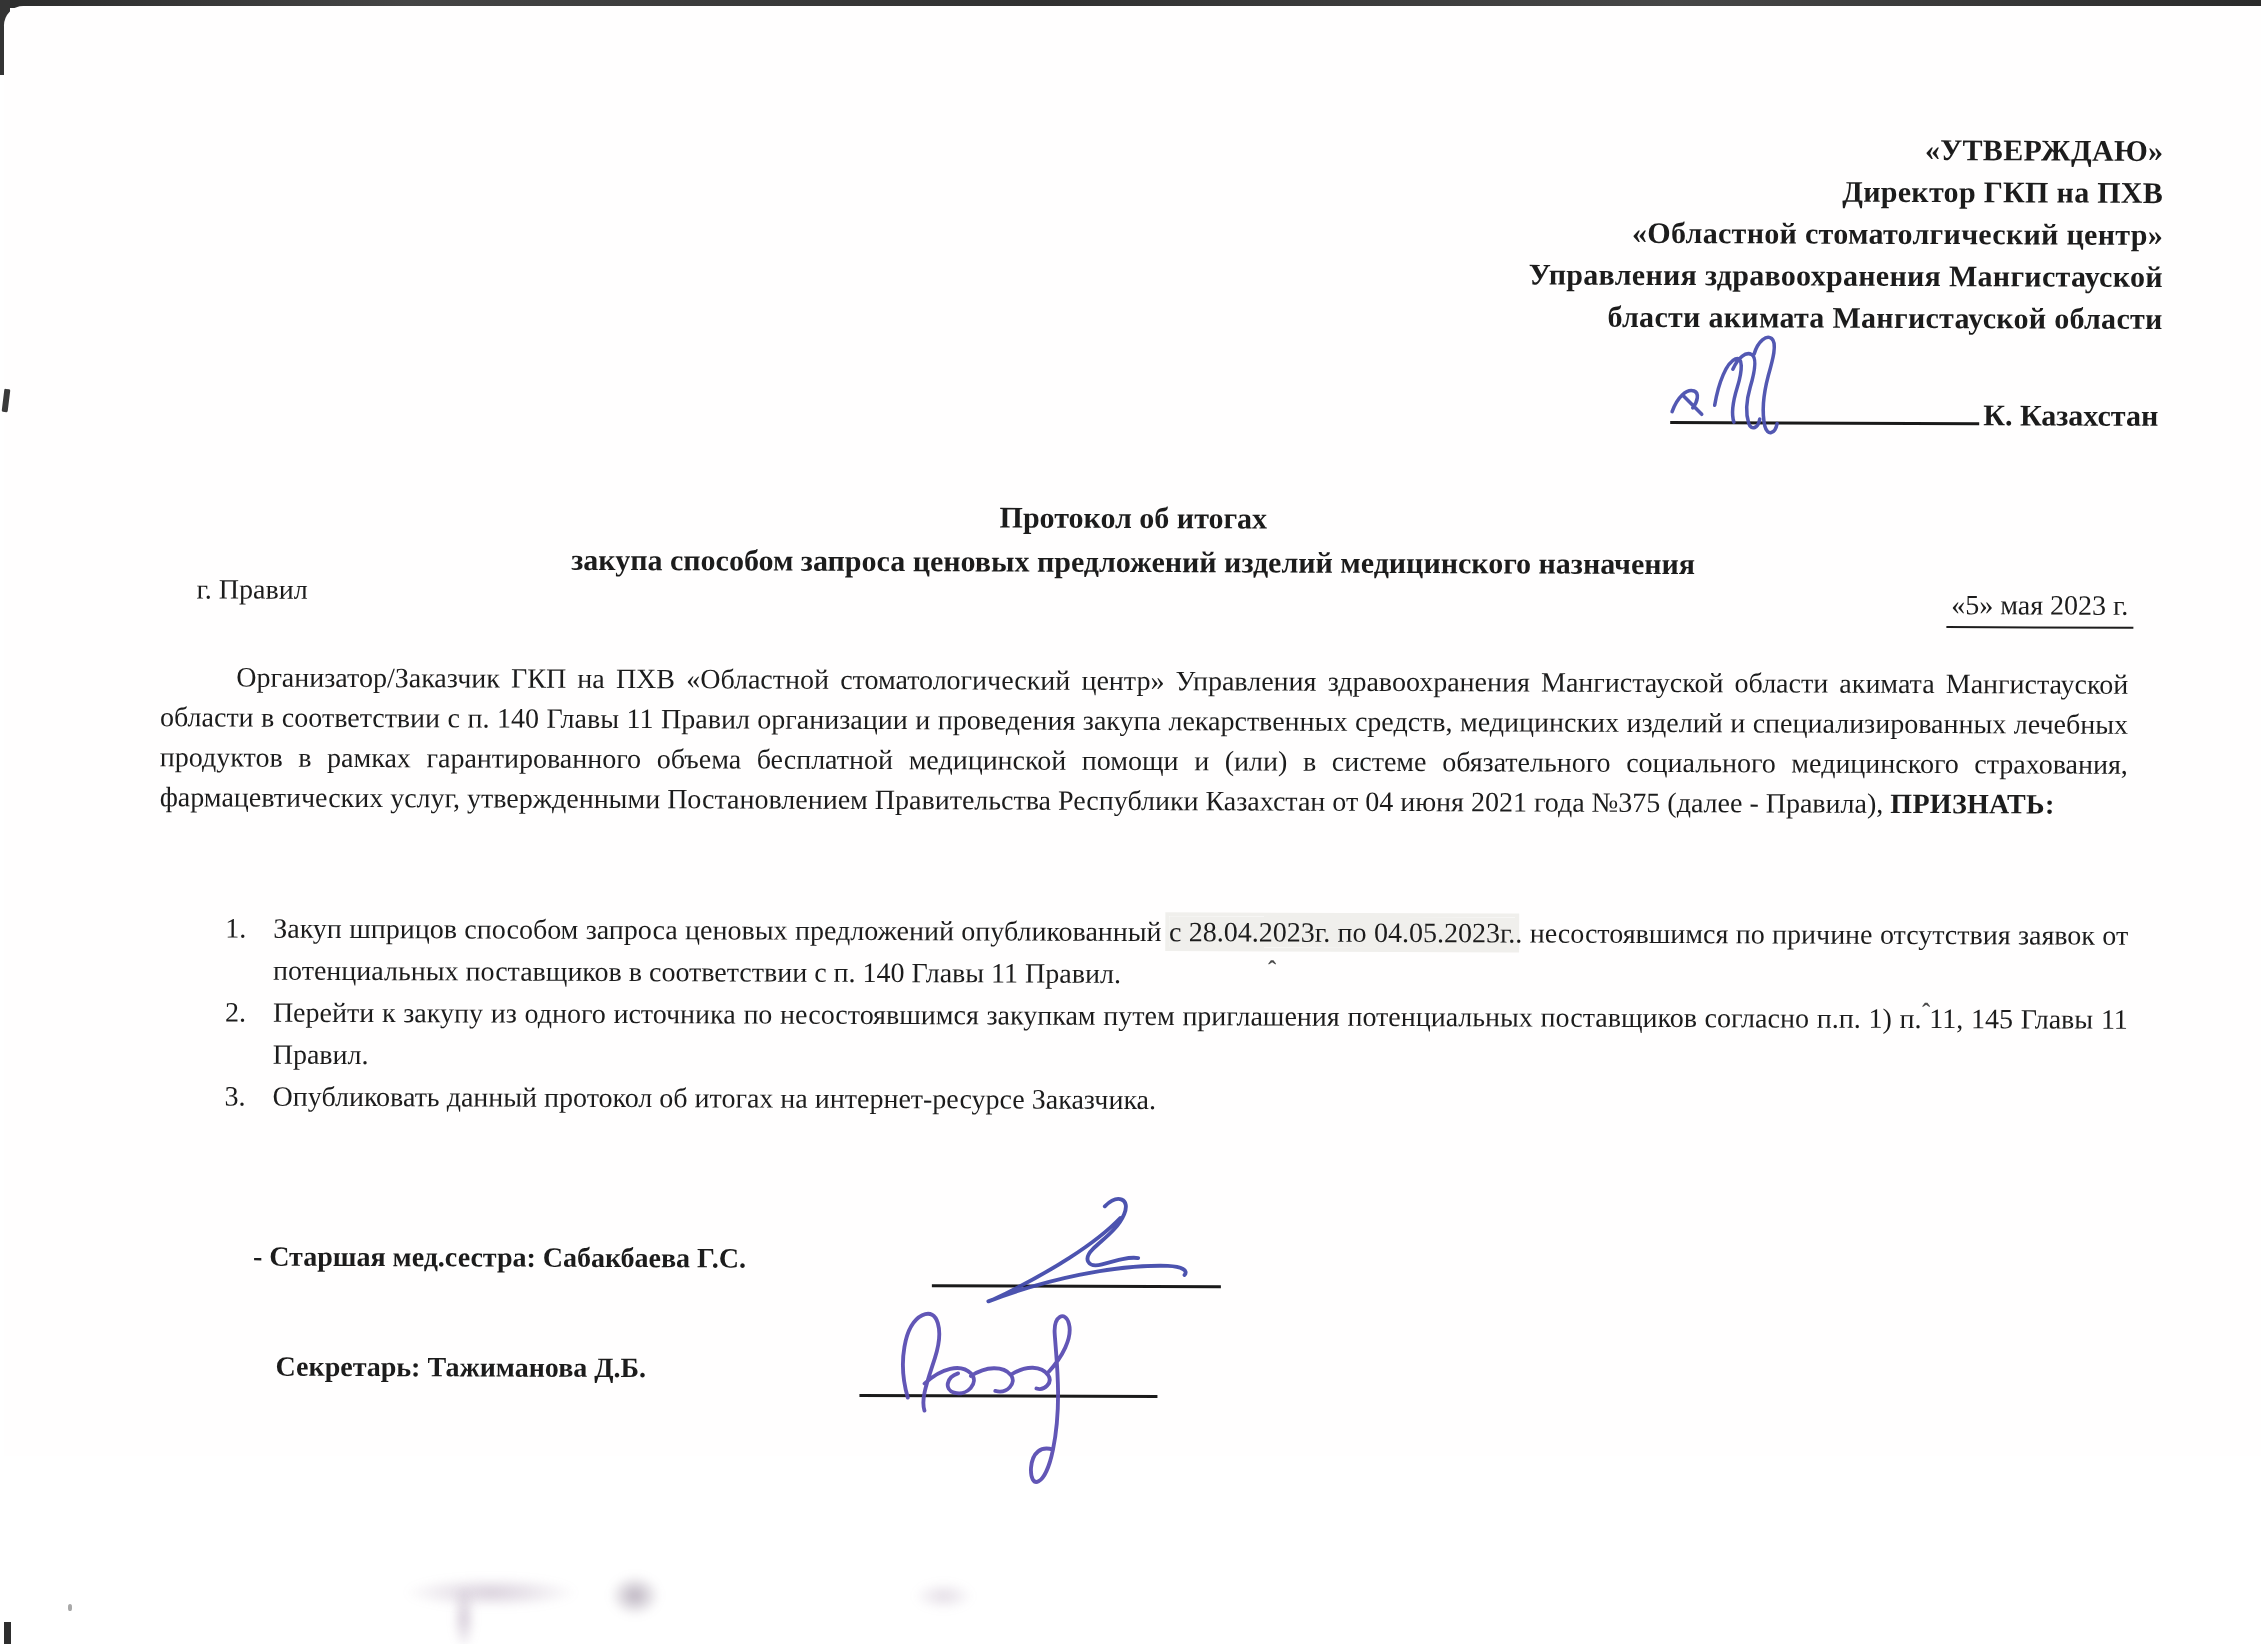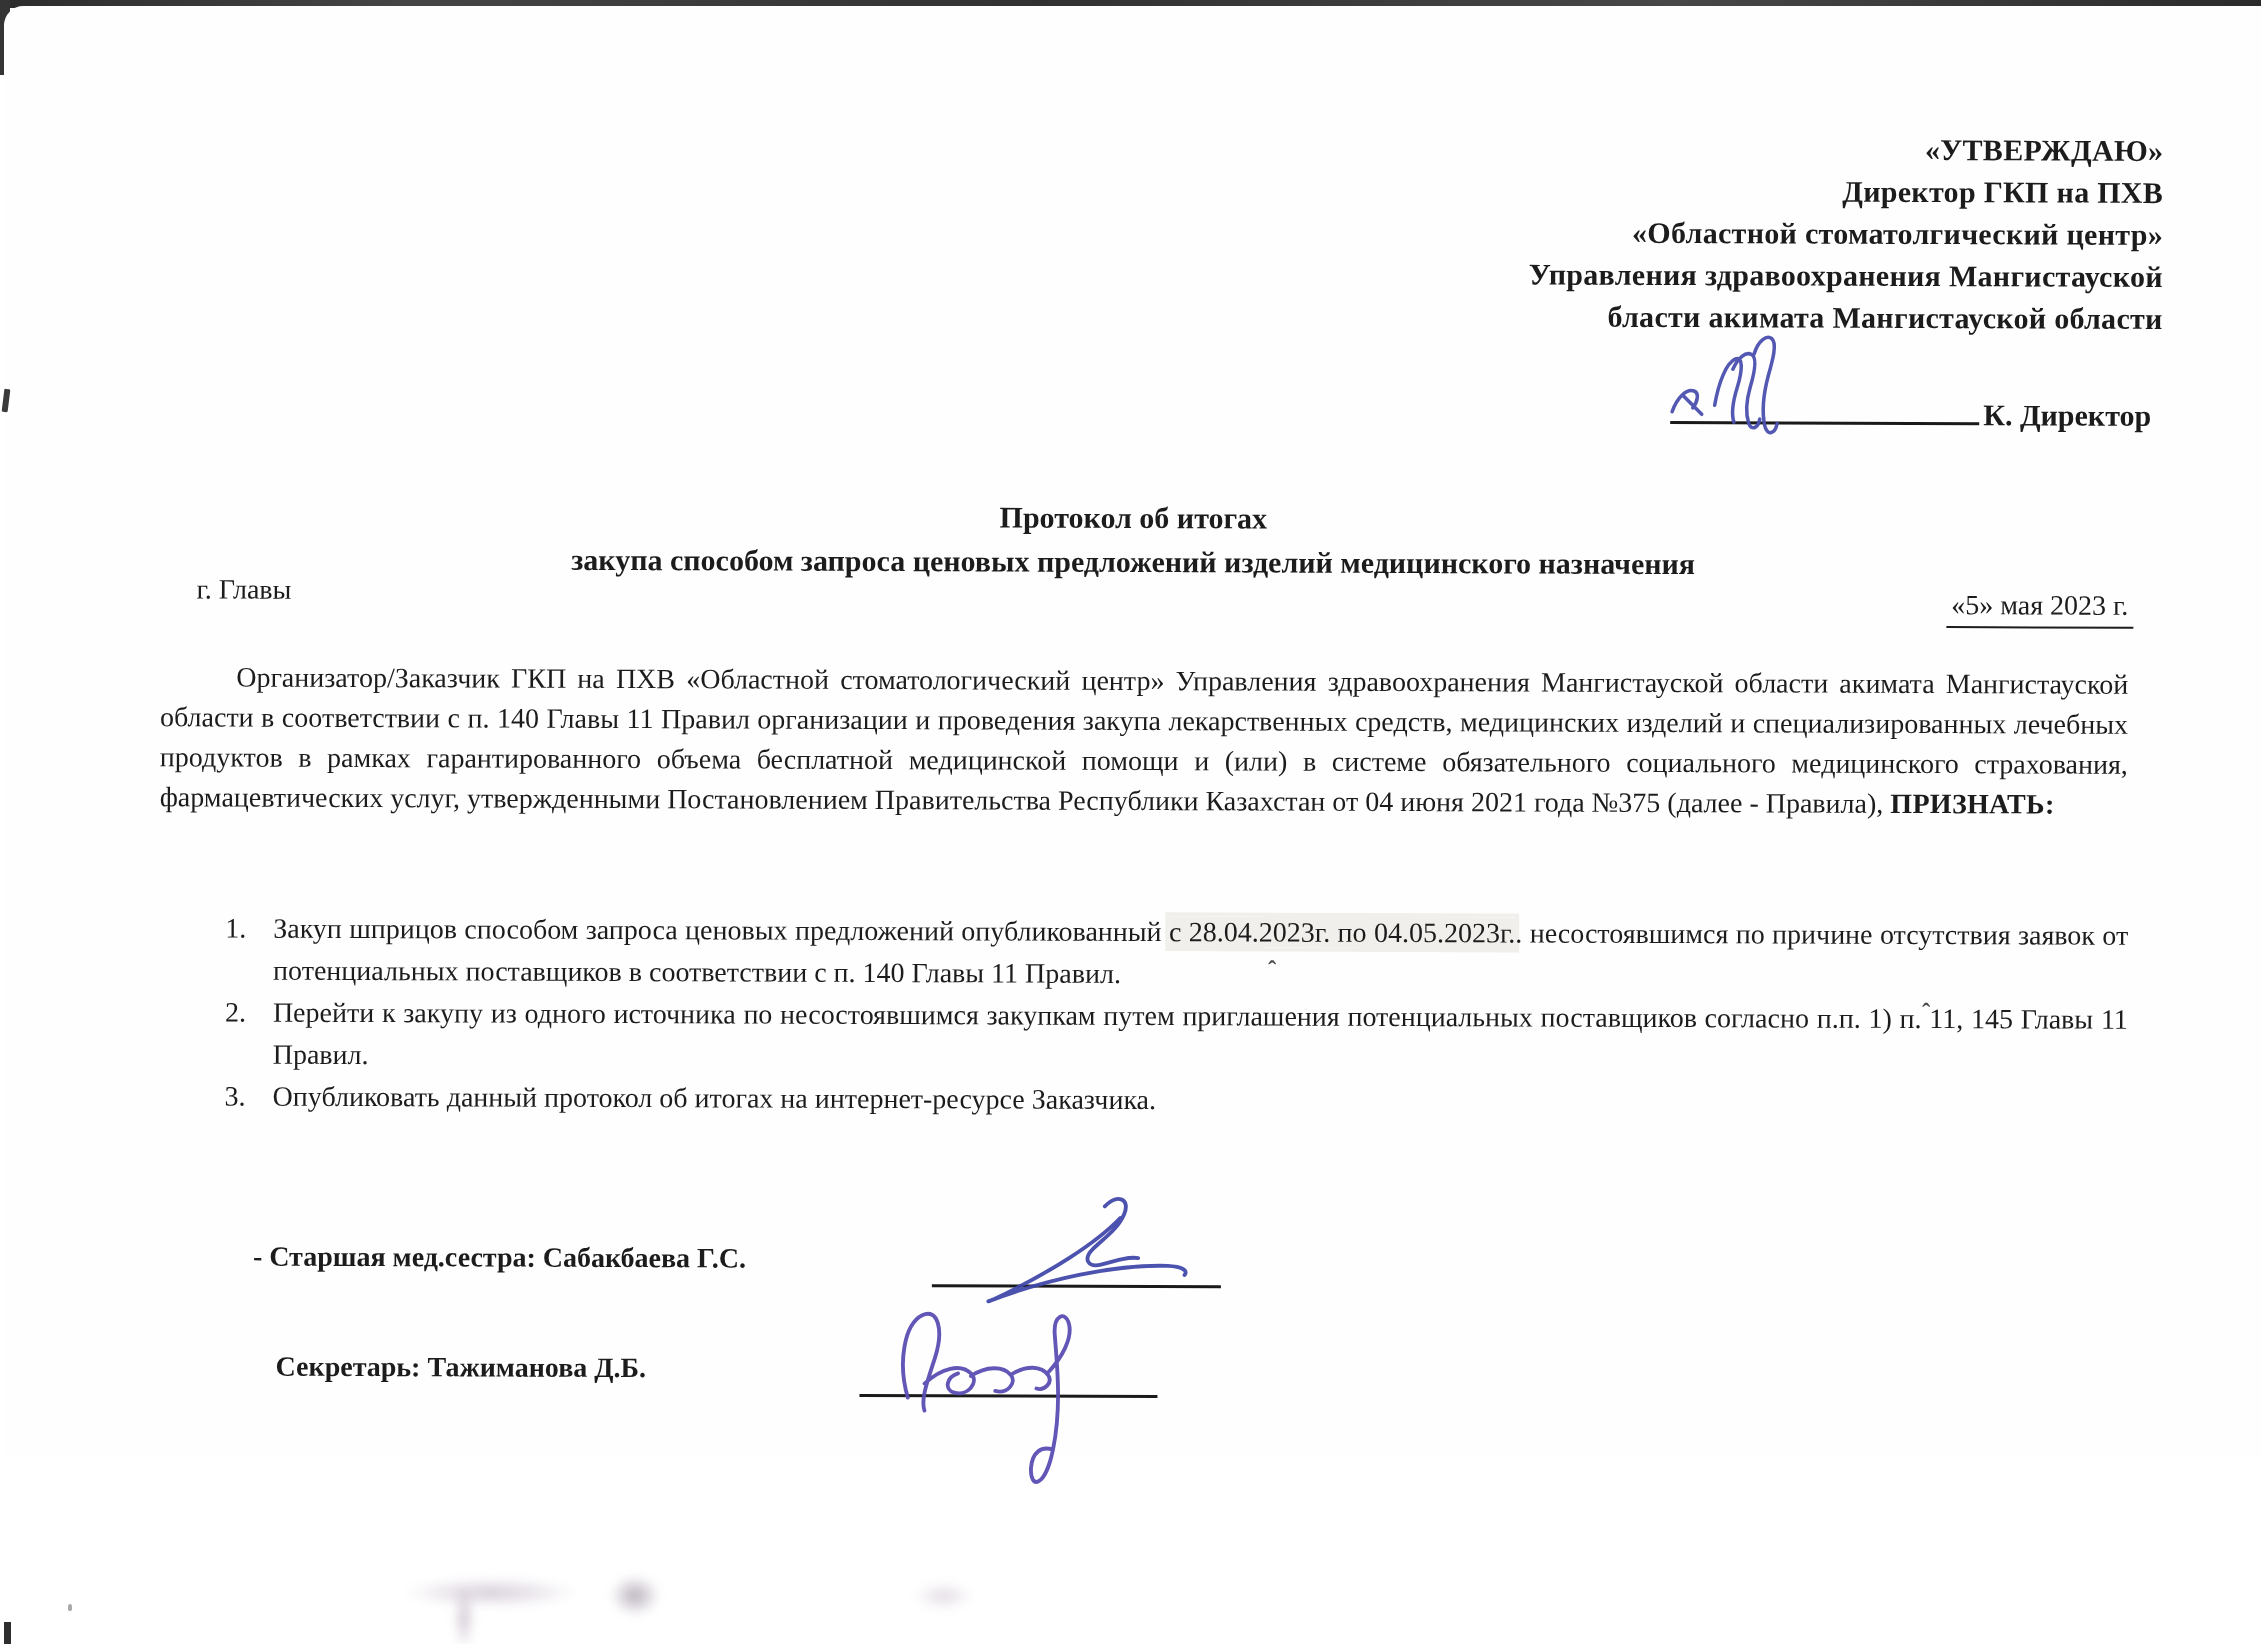--- a/index.html
+++ b/index.html
@@ -87,28 +87,28 @@
         <div>Директор  ГКП на ПХВ</div>
         <div>«Областной стоматолгический центр»</div>
         <div>Управления здравоохранения Мангистауской</div>
         <div>бласти акимата Мангистауской области</div>
       </div>
 
       <div class="dir-line"></div>
       <svg class="sig sig-director" width="181" height="116" viewBox="0 0 280 180" fill="none">
         <path stroke-width="5.5" stroke-linecap="round" opacity="0.95" d="M18 128 C 26 106, 40 92, 52 96 C 60 99, 58 112, 50 122 M 36 104 L 64 132 M 84 118 C 90 82, 102 52, 116 46 C 128 41, 127 64, 119 90 C 112 113, 109 130, 114 144 M 112 62 C 120 44, 132 34, 141 39 C 150 44, 146 66, 139 90 C 133 111, 131 128, 137 146 C 141 158, 152 153, 154 139 M 145 38 C 151 18, 164 8, 172 14 C 181 21, 174 47, 167 72 C 160 99, 156 124, 162 150 C 166 166, 178 162, 181 146" stroke="#4a4fae"></path>
       </svg>
-      <div class="dir-name">К. Директор</div>
+      <div class="dir-name">К. Казахстан</div>
 
       <div class="title">
         <div>Протокол об итогах</div>
         <div>закупа способом запроса ценовых предложений изделий медицинского назначения</div>
       </div>
 
-      <div class="city">г. Главы</div>
+      <div class="city">г. Правил</div>
       <div class="date">«5» мая  2023 г.</div>
 
       <p class="body-par"><span>Организатор/Заказчик ГКП на ПХВ «Областной стоматологический центр» Управления здравоохранения Мангистауской области акимата Мангистауской области в соответствии с п. 140 Главы 11 Правил организации и проведения закупа лекарственных средств, медицинских изделий и специализированных лечебных продуктов в рамках гарантированного объема бесплатной медицинской помощи и (или) в системе обязательного социального медицинского страхования, фармацевтических услуг, утвержденными Постановлением Правительства Республики Казахстан от 04 июня 2021 года №375 (далее - Правила), </span><span class="resolution">ПРИЗНАТЬ:</span></p>
 
       <div class="list">
         <div class="item"><span class="num">1.</span><span>Закуп шприцов способом запроса ценовых предложений опубликованный </span><span class="hl">с 28.04.2023г. по 04.05.2023г.</span><span>. несостоявшимся по причине отсутствия заявок от потенциальных поставщиков в соответствии с п. 140 Главы 11 Правил.</span></div>
         <div class="item"><span class="num">2.</span><span>Перейти к закупу из одного источника по несостоявшимся закупкам путем приглашения потенциальных поставщиков согласно п.п. 1) п. 11, 145 Главы 11 Правил.</span></div>
         <div class="item"><span class="num">3.</span><span>Опубликовать данный протокол об итогах  на интернет-ресурсе  Заказчика.</span></div>
       </div>
 

